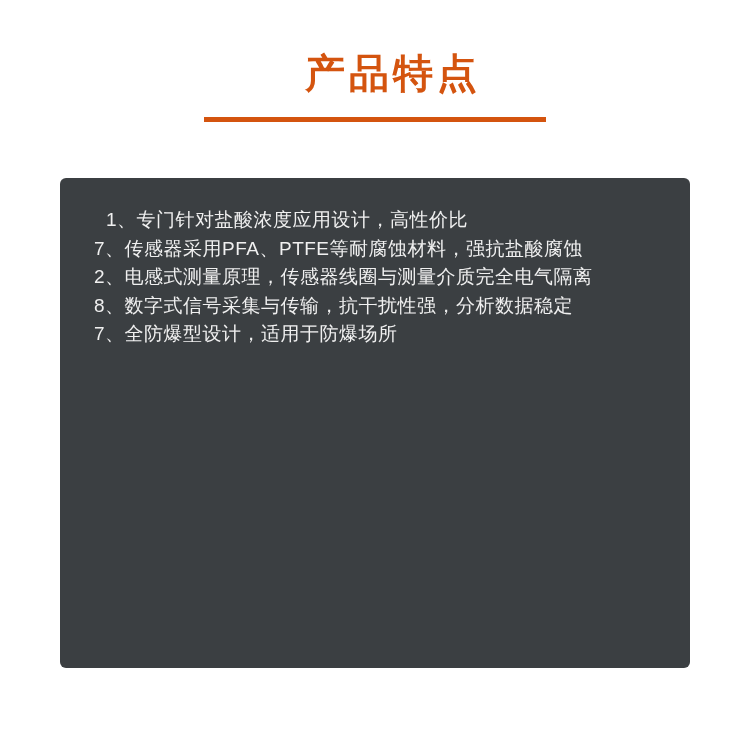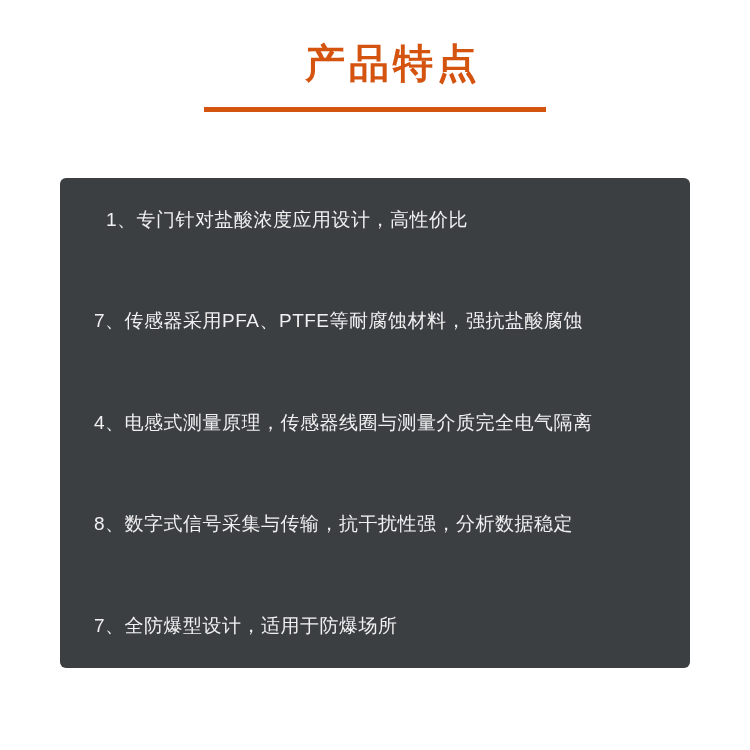--- a/index.html
+++ b/index.html
@@ -23,42 +23,42 @@
   .header {
     padding-top: 38px;
     text-align: center;
   }
   .header-title {
     font-size: 40px;
     font-weight: bold;
     color: #d4540f;
     letter-spacing: 4px;
     line-height: 1.2;
-    margin: 1px;
+    margin: 11px;
     padding-left: 36px;
   }
   .header-rule {
     width: 342px;
     height: 5px;
     background: #d4540f;
     margin: 20px auto 0 auto;
   }
   .feature-panel {
     position: absolute;
     left: 60px;
     top: 178px;
     width: 630px;
     height: 490px;
     background: #3b3f42;
     border-radius: 6px;
     box-sizing: border-box;
     padding: 28px 34px 28px 34px;
     display: flex;
     flex-direction: column;
-    justify-content: space-between;
+    justify-content: flex-start;
   }
   .feature-item {
     color: #f0f0f0;
     font-size: 19px;
     line-height: 1.5;
     letter-spacing: 0.5px;
     white-space: nowrap;
     display: flex;
     align-items: center;
   }
@@ -72,18 +72,18 @@
 <div class="page">
 
   <div class="header">
     <h1 class="header-title">产品特点</h1>
     <div class="header-rule"></div>
   </div>
 
   <div class="feature-panel">
     <div class="feature-item indent">1、专门针对盐酸浓度应用设计，高性价比</div>
     <div class="feature-item">7、传感器采用PFA、PTFE等耐腐蚀材料，强抗盐酸腐蚀</div>
-    <div class="feature-item">4、电感式测量原理，传感器线圈与测量介质完全电气隔离</div>
+    <div class="feature-item">2、电感式测量原理，传感器线圈与测量介质完全电气隔离</div>
     <div class="feature-item">8、数字式信号采集与传输，抗干扰性强，分析数据稳定</div>
     <div class="feature-item">7、全防爆型设计，适用于防爆场所</div>
   </div>
 
 </div>
 
 </body></html>

